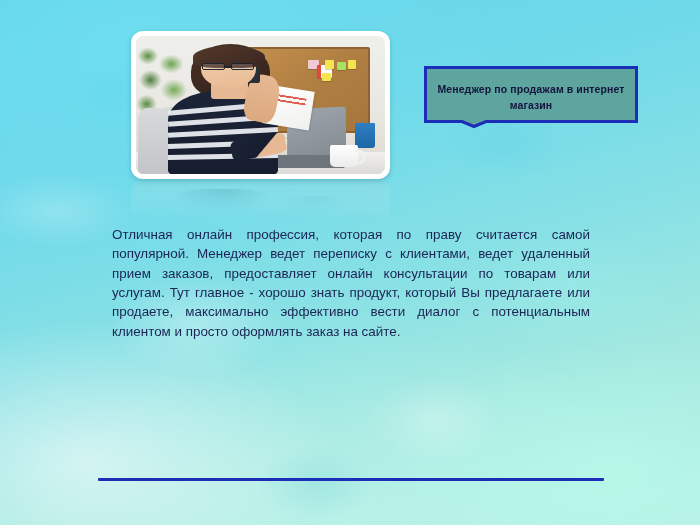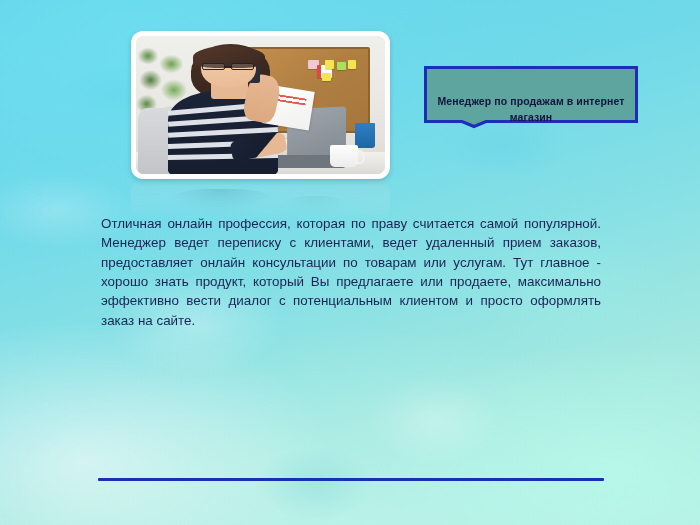--- a/index.html
+++ b/index.html
@@ -253,21 +253,21 @@
   .callout {
     position: absolute;
     left: 424px;
     top: 66px;
     width: 214px;
     height: 62px;
   }
   .callout-svg { position: absolute; inset: 0; width: 100%; height: 100%; overflow: visible; }
   .callout-text {
     position: absolute;
-    left: 0; top: 16px;
+    left: 0; top: 4px;
     width: 100%;
     height: 55px;
     display: flex;
     align-items: center;
     justify-content: center;
     text-align: center;
     font-size: 10.5px;
     font-weight: bold;
     line-height: 1.45;
     color: #14143c;
@@ -279,21 +279,21 @@
   .body-text {
     position: absolute;
     left: 100px;
     top: 213px;
     width: 502px;
     color: #1b2455;
     font-size: 13.4px;
     line-height: 1.445;
     text-align: justify;
   }
-  .body-text p { margin: 1px; }
+  .body-text p { margin: 12px; }
   .body-text p.last-line-natural { text-align-last: left; }
 
   
   .bottom-rule {
     position: absolute;
     left: 98px;
     top: 478px;
     width: 506px;
     height: 3px;
     background: #1c2db8;

